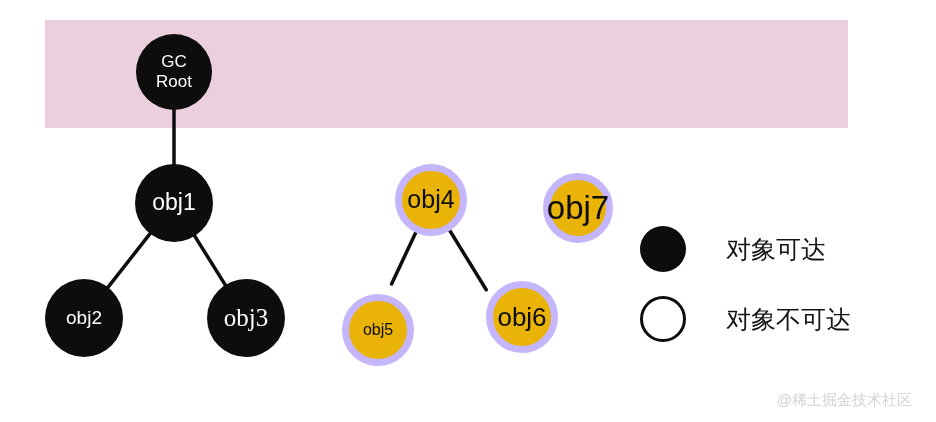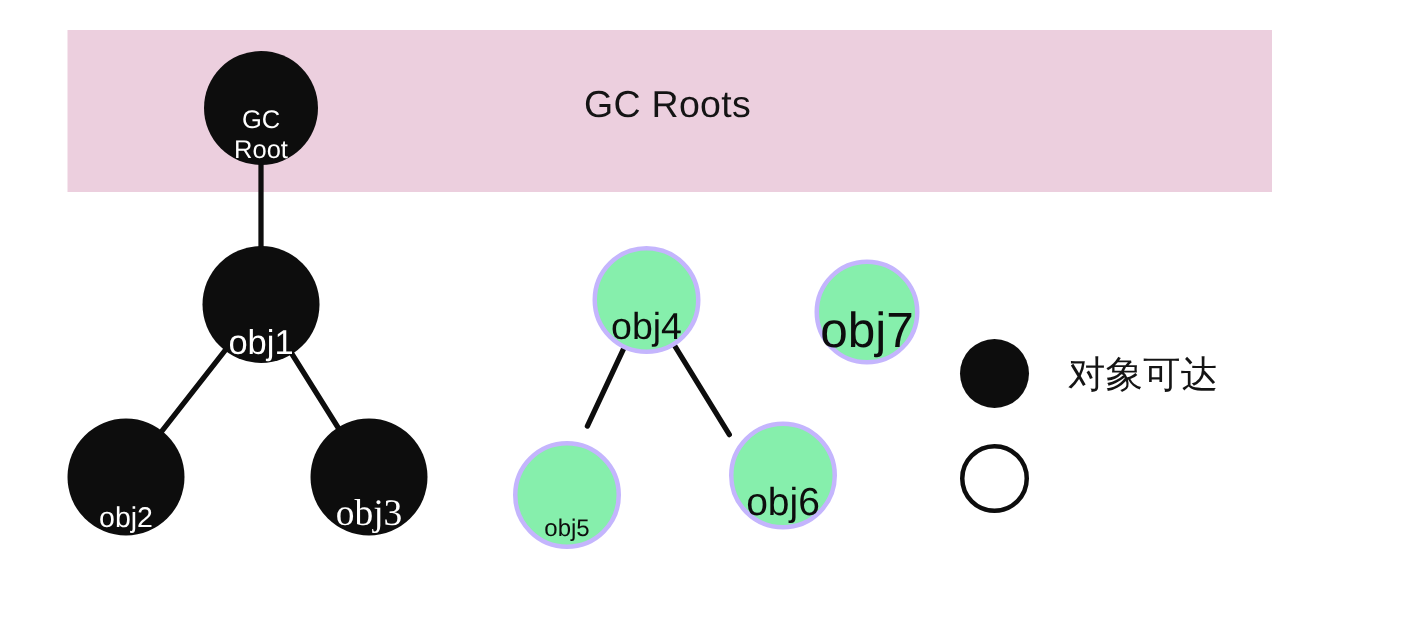--- a/index.html
+++ b/index.html
@@ -46,33 +46,33 @@
     height: 422px;
   }
   
   .node {
     position: absolute;
     border-radius: 50%;
     box-sizing: border-box;
     display: flex;
     flex-direction: column;
     align-items: center;
-    justify-content: flex-end;
+    justify-content: center;
     line-height: 1.18;
     white-space: pre;
   }
   .node.filled {
     background: #0d0d0d;
     color: #ffffff;
     border: 0;
   }
   .node.hollow {
-    background: #86efac;
+    background: #eab308;
     color: #0d0d0d;
-    border: 3px solid #c4b5fd;
+    border: 7px solid #c4b5fd;
   }
   .node-label {
     display: block;
     text-align: center;
   }
   
   #legend {
     position: absolute;
     left: 640px;
     top: 226px;
@@ -87,42 +87,41 @@
   .legend-swatch {
     width: 46px;
     height: 46px;
     border-radius: 50%;
     box-sizing: border-box;
     flex: 0 0 auto;
   }
   .legend-swatch.filled { background: #0d0d0d; }
   .legend-swatch.hollow { background: #ffffff; border: 3px solid #0d0d0d; }
   .legend-text {
-    margin-left: 26px;
+    margin-left: 40px;
     font-size: 25px;
     color: #141414;
     white-space: nowrap;
   }
   
   #watermark {
     position: absolute;
     right: 24px;
     bottom: 12px;
     font-size: 15px;
     color: #d3d3d3;
     white-space: nowrap;
   }
 </style>
 </head>
 <body>
 
 <div id="canvas">
 
   <div id="gc-roots-band" style="background: rgb(236, 207, 222);"></div>
-  <div id="gc-roots-label">GC Roots</div>
 
   <svg id="edges" viewBox="0 0 936 422" xmlns="http://www.w3.org/2000/svg">
       <line x1="174" y1="106" x2="174" y2="168" stroke="#0d0d0d" stroke-width="3.5" stroke-linecap="round"></line>
       <line x1="152.42921084196612" y1="230.5626750352655" x2="105.57078915803388" y2="290.4373249647345" stroke="#0d0d0d" stroke-width="3.5" stroke-linecap="round"></line>
       <line x1="192.57314468566335" y1="232.6654394284901" x2="227.42685531433665" y2="288.3345605715099" stroke="#0d0d0d" stroke-width="3.5" stroke-linecap="round"></line>
       <line x1="417.41154757574753" y1="228.97160611208545" x2="391.58845242425247" y2="284.02839388791455" stroke="#0d0d0d" stroke-width="3.5" stroke-linecap="round"></line>
       <line x1="447.7711176212587" y1="227.2530661345454" x2="486.2288823787413" y2="289.7469338654546" stroke="#0d0d0d" stroke-width="3.5" stroke-linecap="round"></line>
     </svg>
 
   <div id="nodes-layer">
@@ -136,17 +135,19 @@
       <div class="node hollow" style="left: 543px; top: 173px; width: 70px; height: 70px; font-size: 33px;"><span class="node-label">obj7</span></div>
     </div>
 
   <div id="legend">
       <div class="legend-row" style="top: 0px;">
         <span class="legend-swatch filled"></span>
         <span class="legend-text">对象可达</span>
       </div>
       <div class="legend-row" style="top: 70px;">
         <span class="legend-swatch hollow"></span>
+        <span class="legend-text">对象不可达</span>
       </div>
     </div>
 
+  <div id="watermark">@稀土掘金技术社区</div>
 
 </div>
 
 </body></html>

